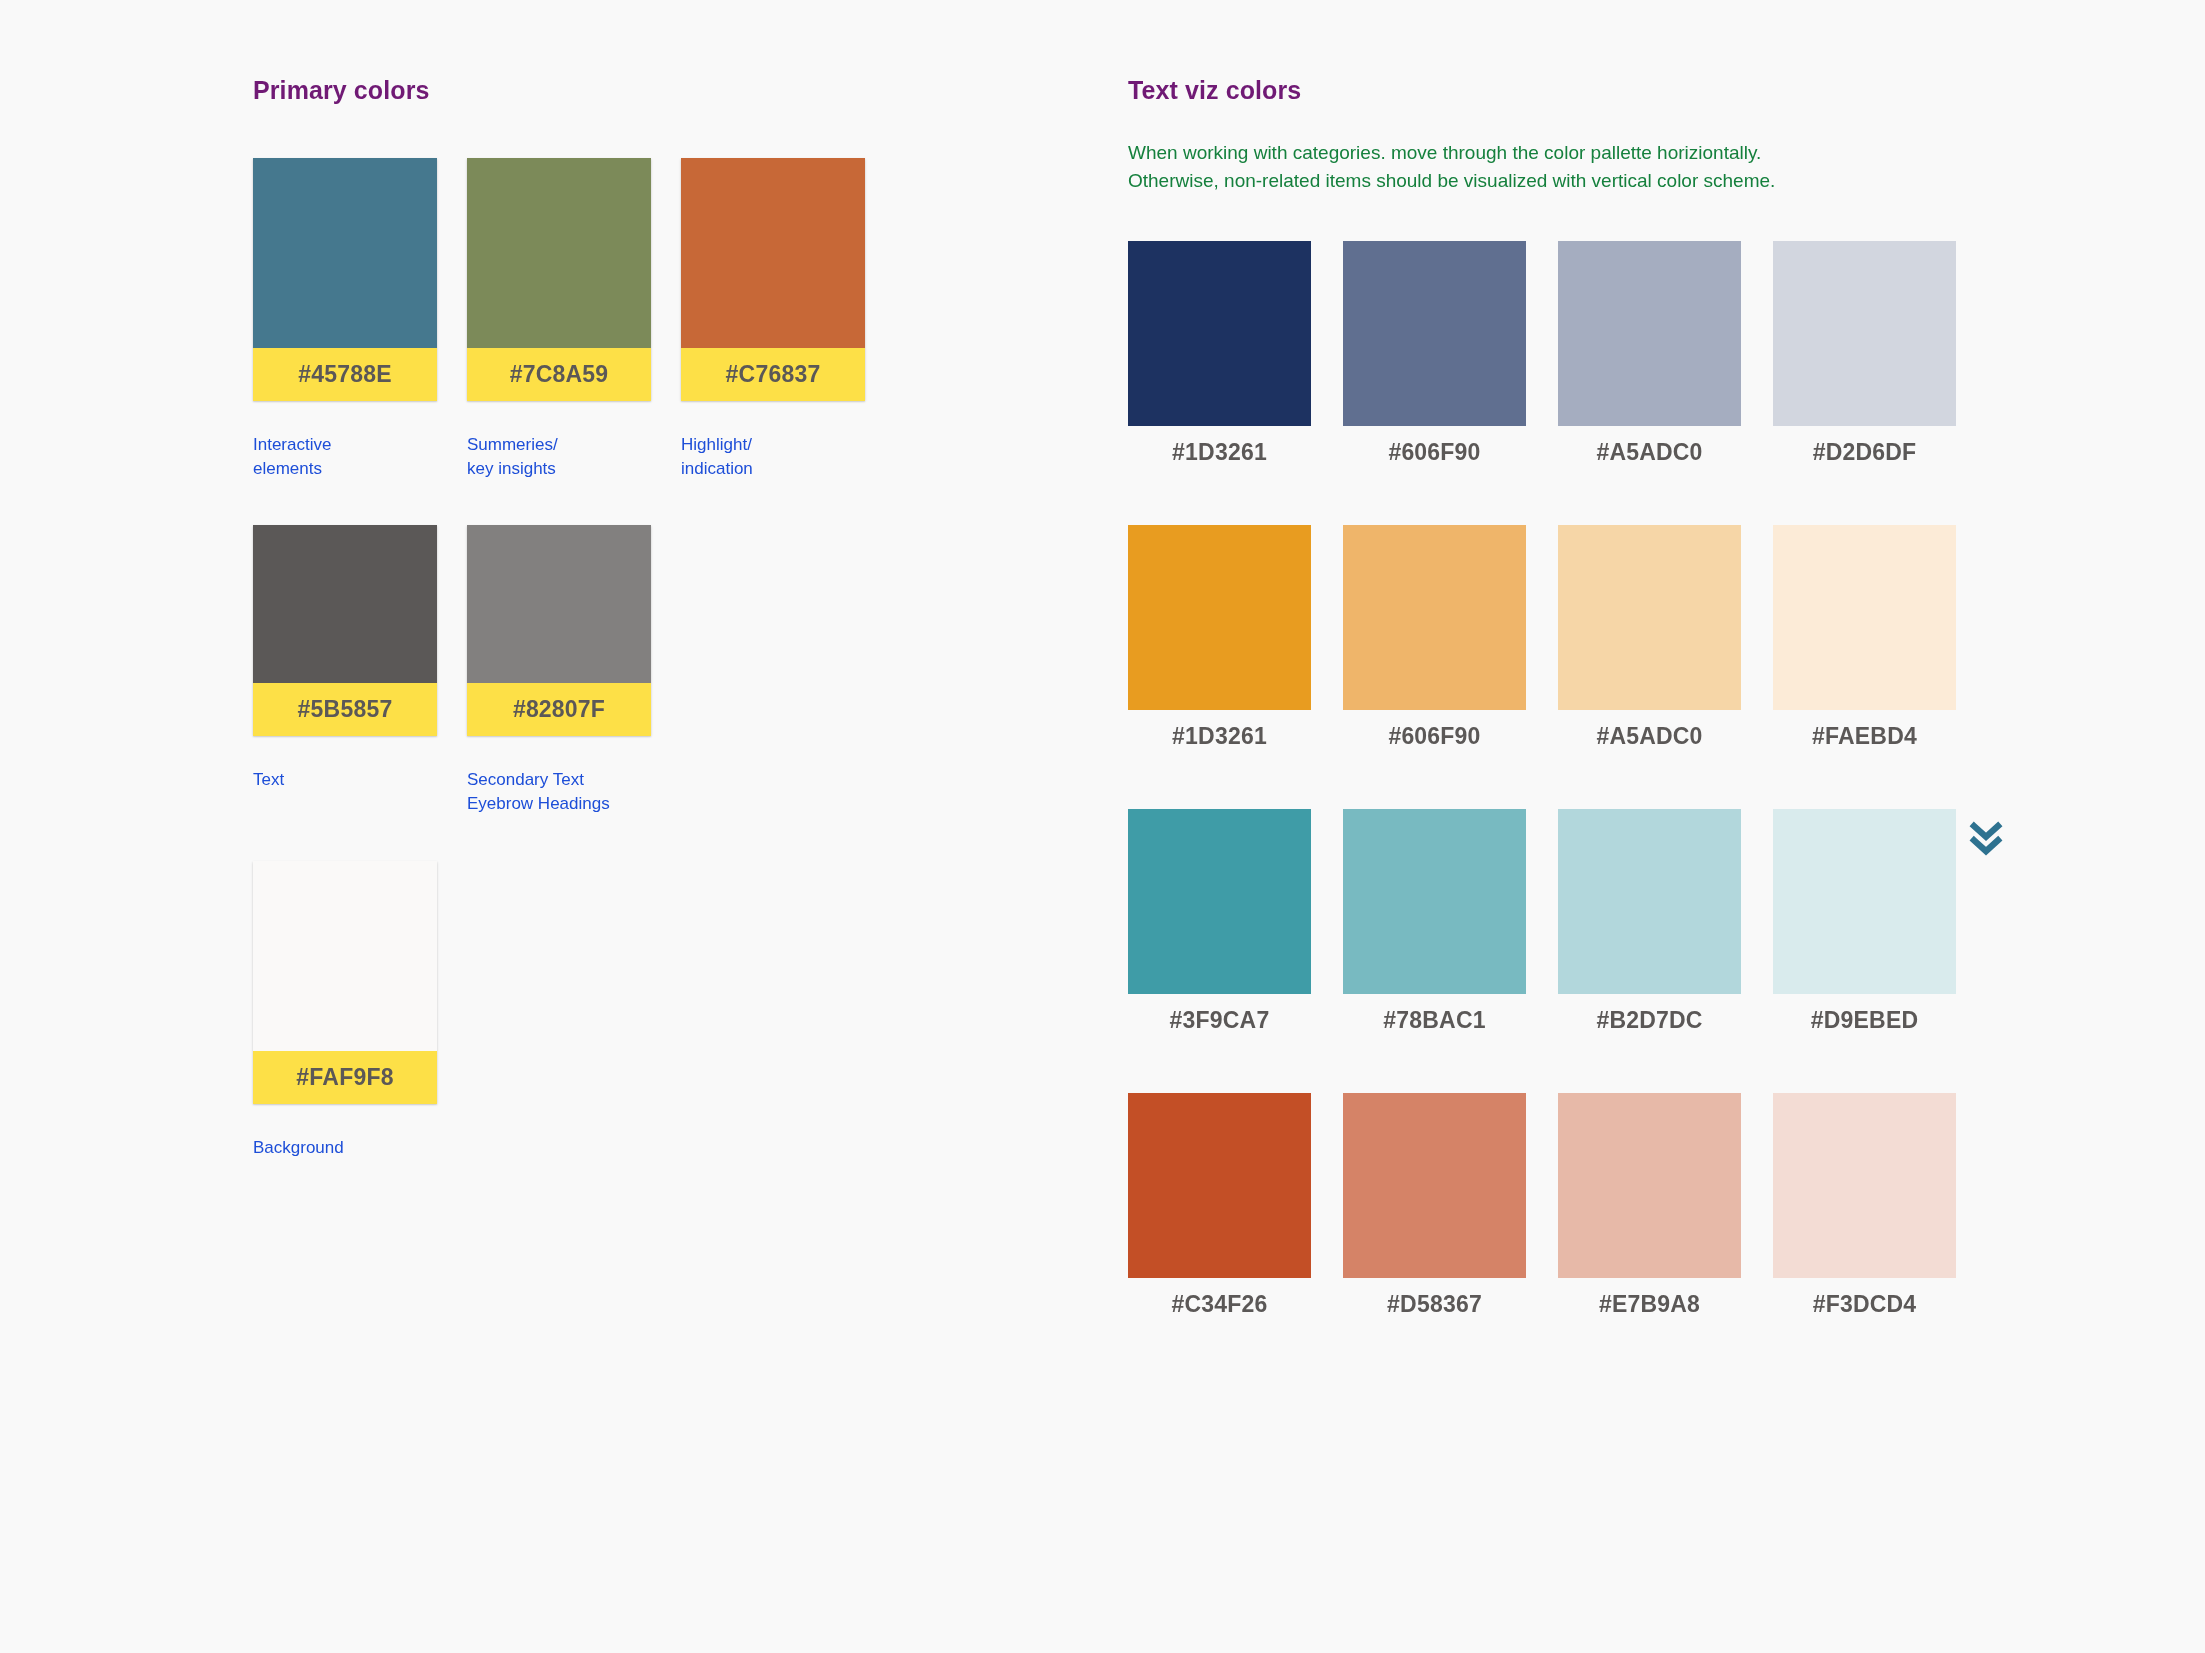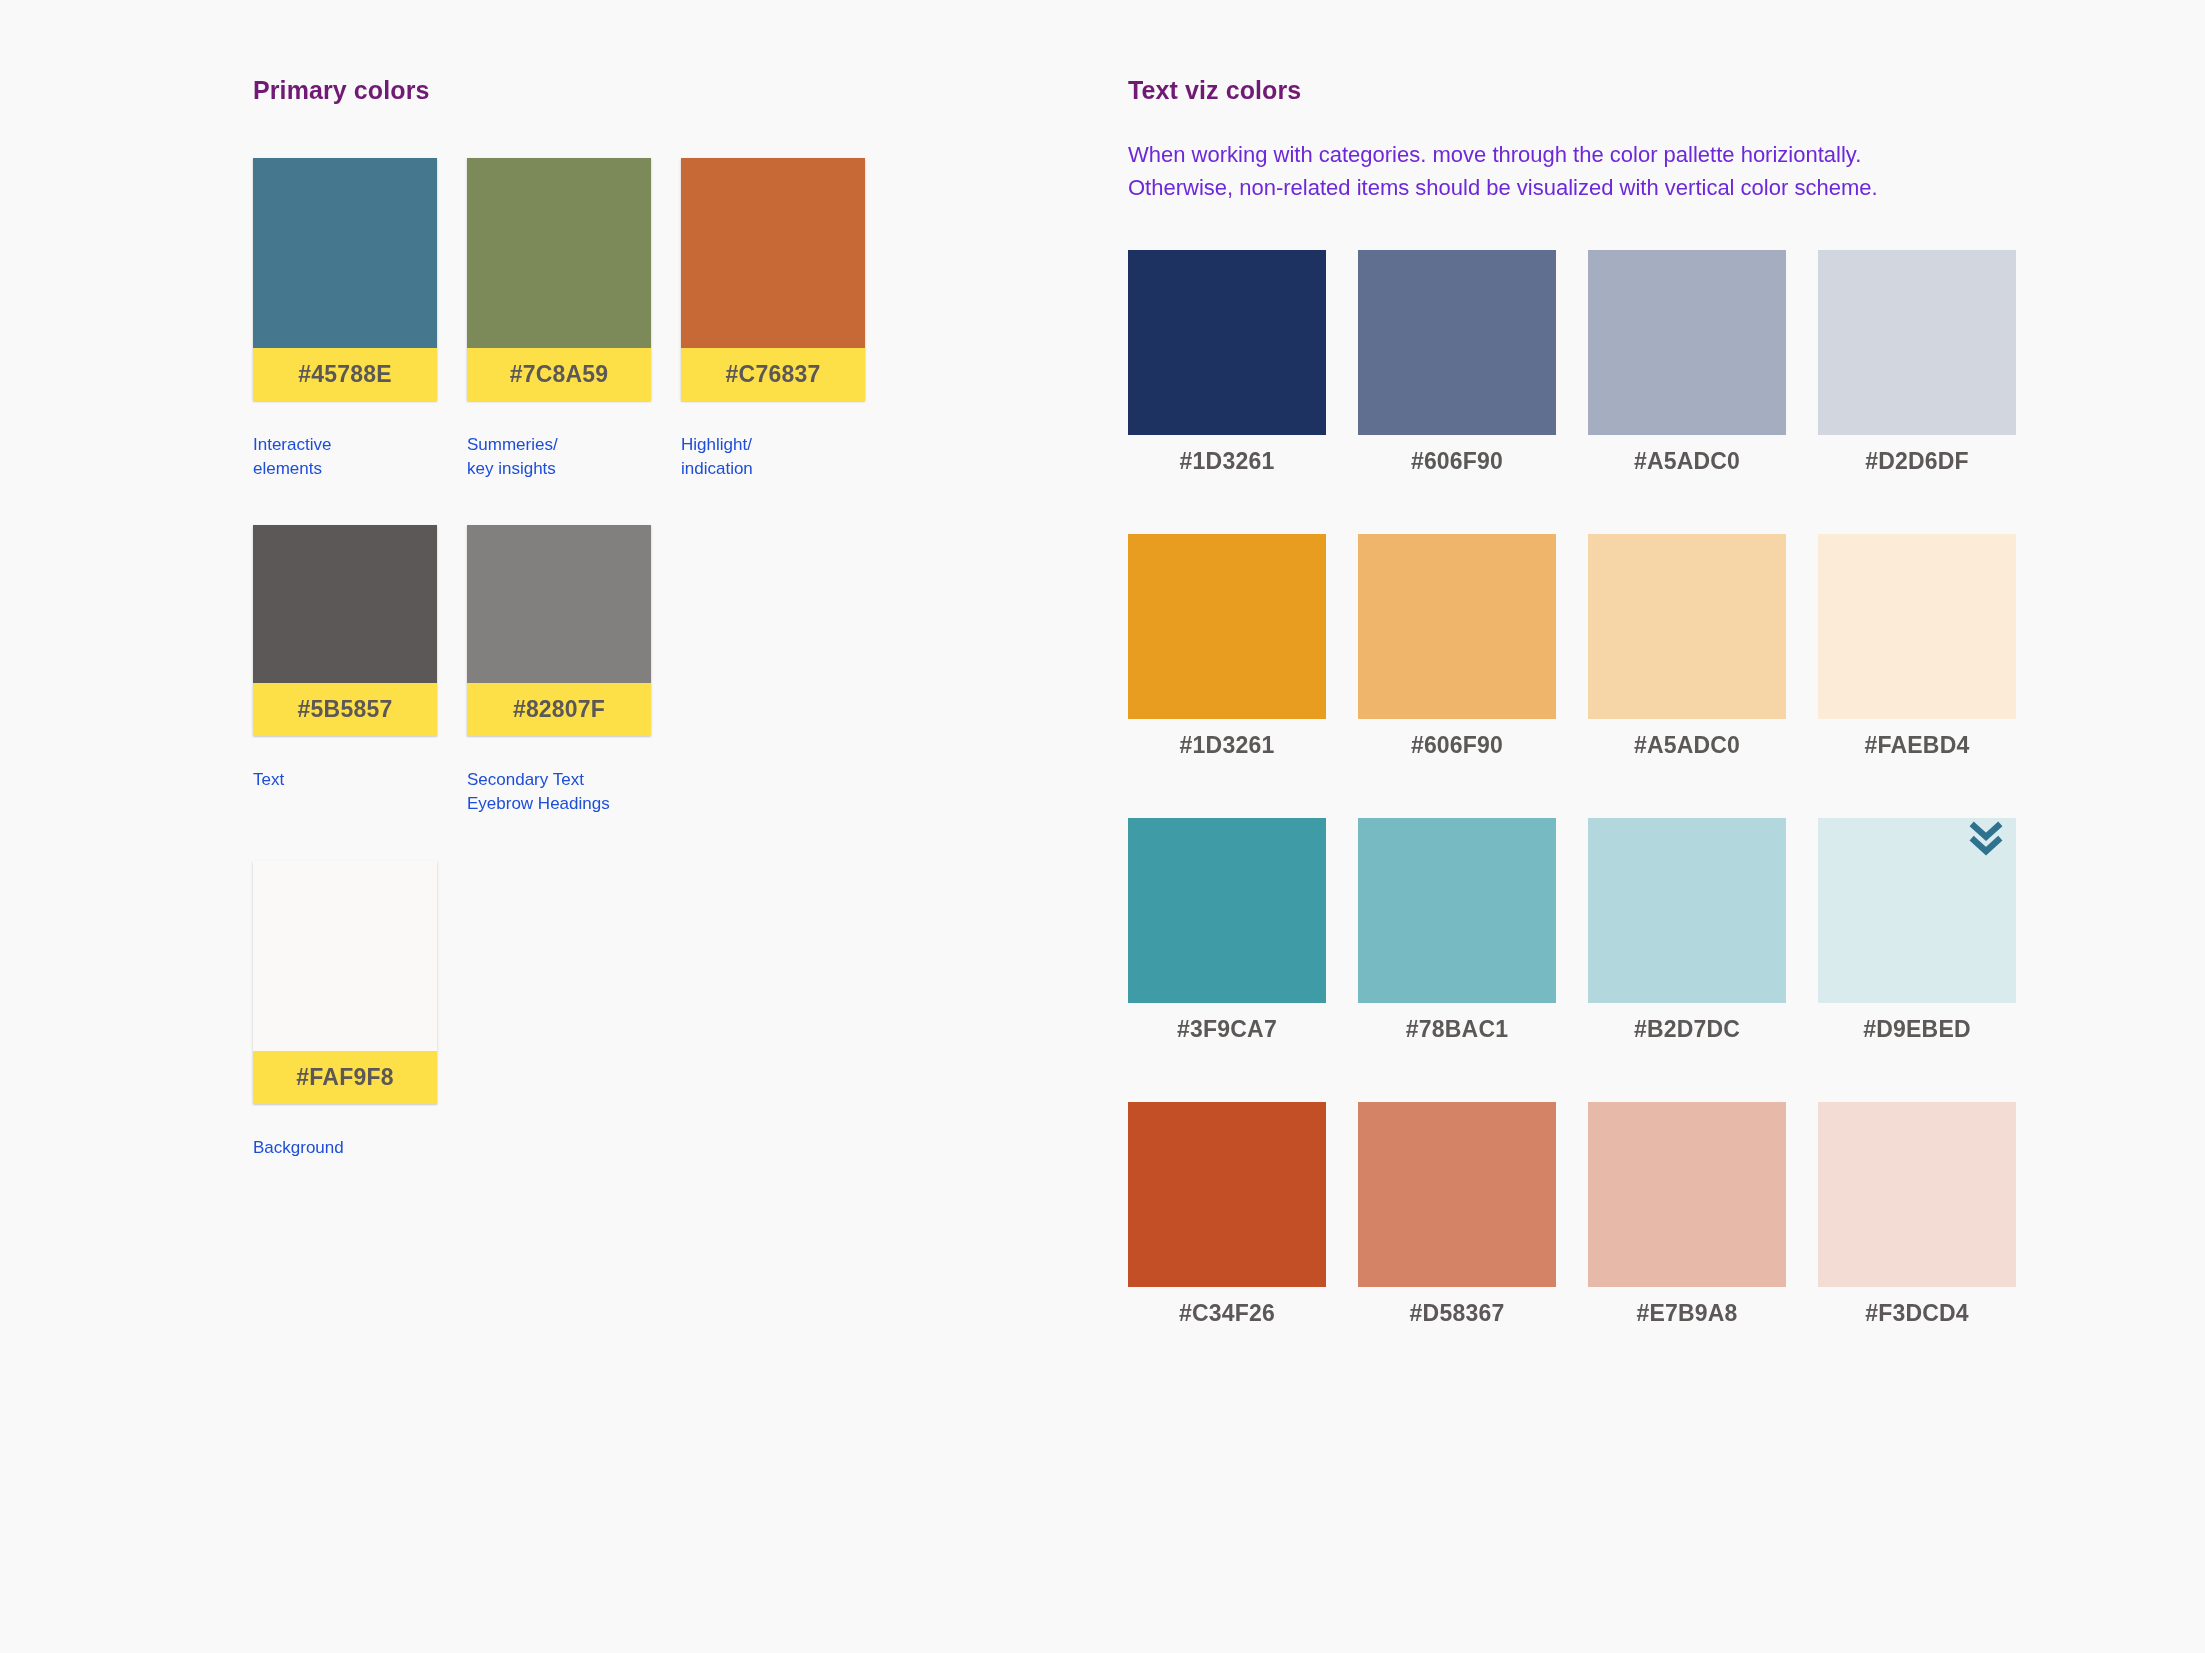--- a/index.html
+++ b/index.html
@@ -87,39 +87,39 @@
   
   .dataviz-section {
     position: absolute;
     left: 1128px;
     top: 75px;
     width: 919px;
   }
 
   .dataviz-desc {
     margin-top: 34px;
-    font-size: 22px;
+    font-size: 19px;
     line-height: 1.48;
-    color: #6d28d9;
+    color: #15803d;
     white-space: pre-line;
   }
 
   .dataviz-grid {
     margin-top: 46px;
   }
 
   .dataviz-row {
     display: flex;
     margin-bottom: 46px;
   }
 
   .dataviz-row:last-child { margin-bottom: 0; }
 
   .dataviz-cell {
-    width: 198px;
+    width: 183px;
     margin-right: 32px;
   }
 
   .dataviz-cell:last-child { margin-right: 0; }
 
   .dv-block {
     width: 100%;
     height: 185px;
     display: block;
   }

